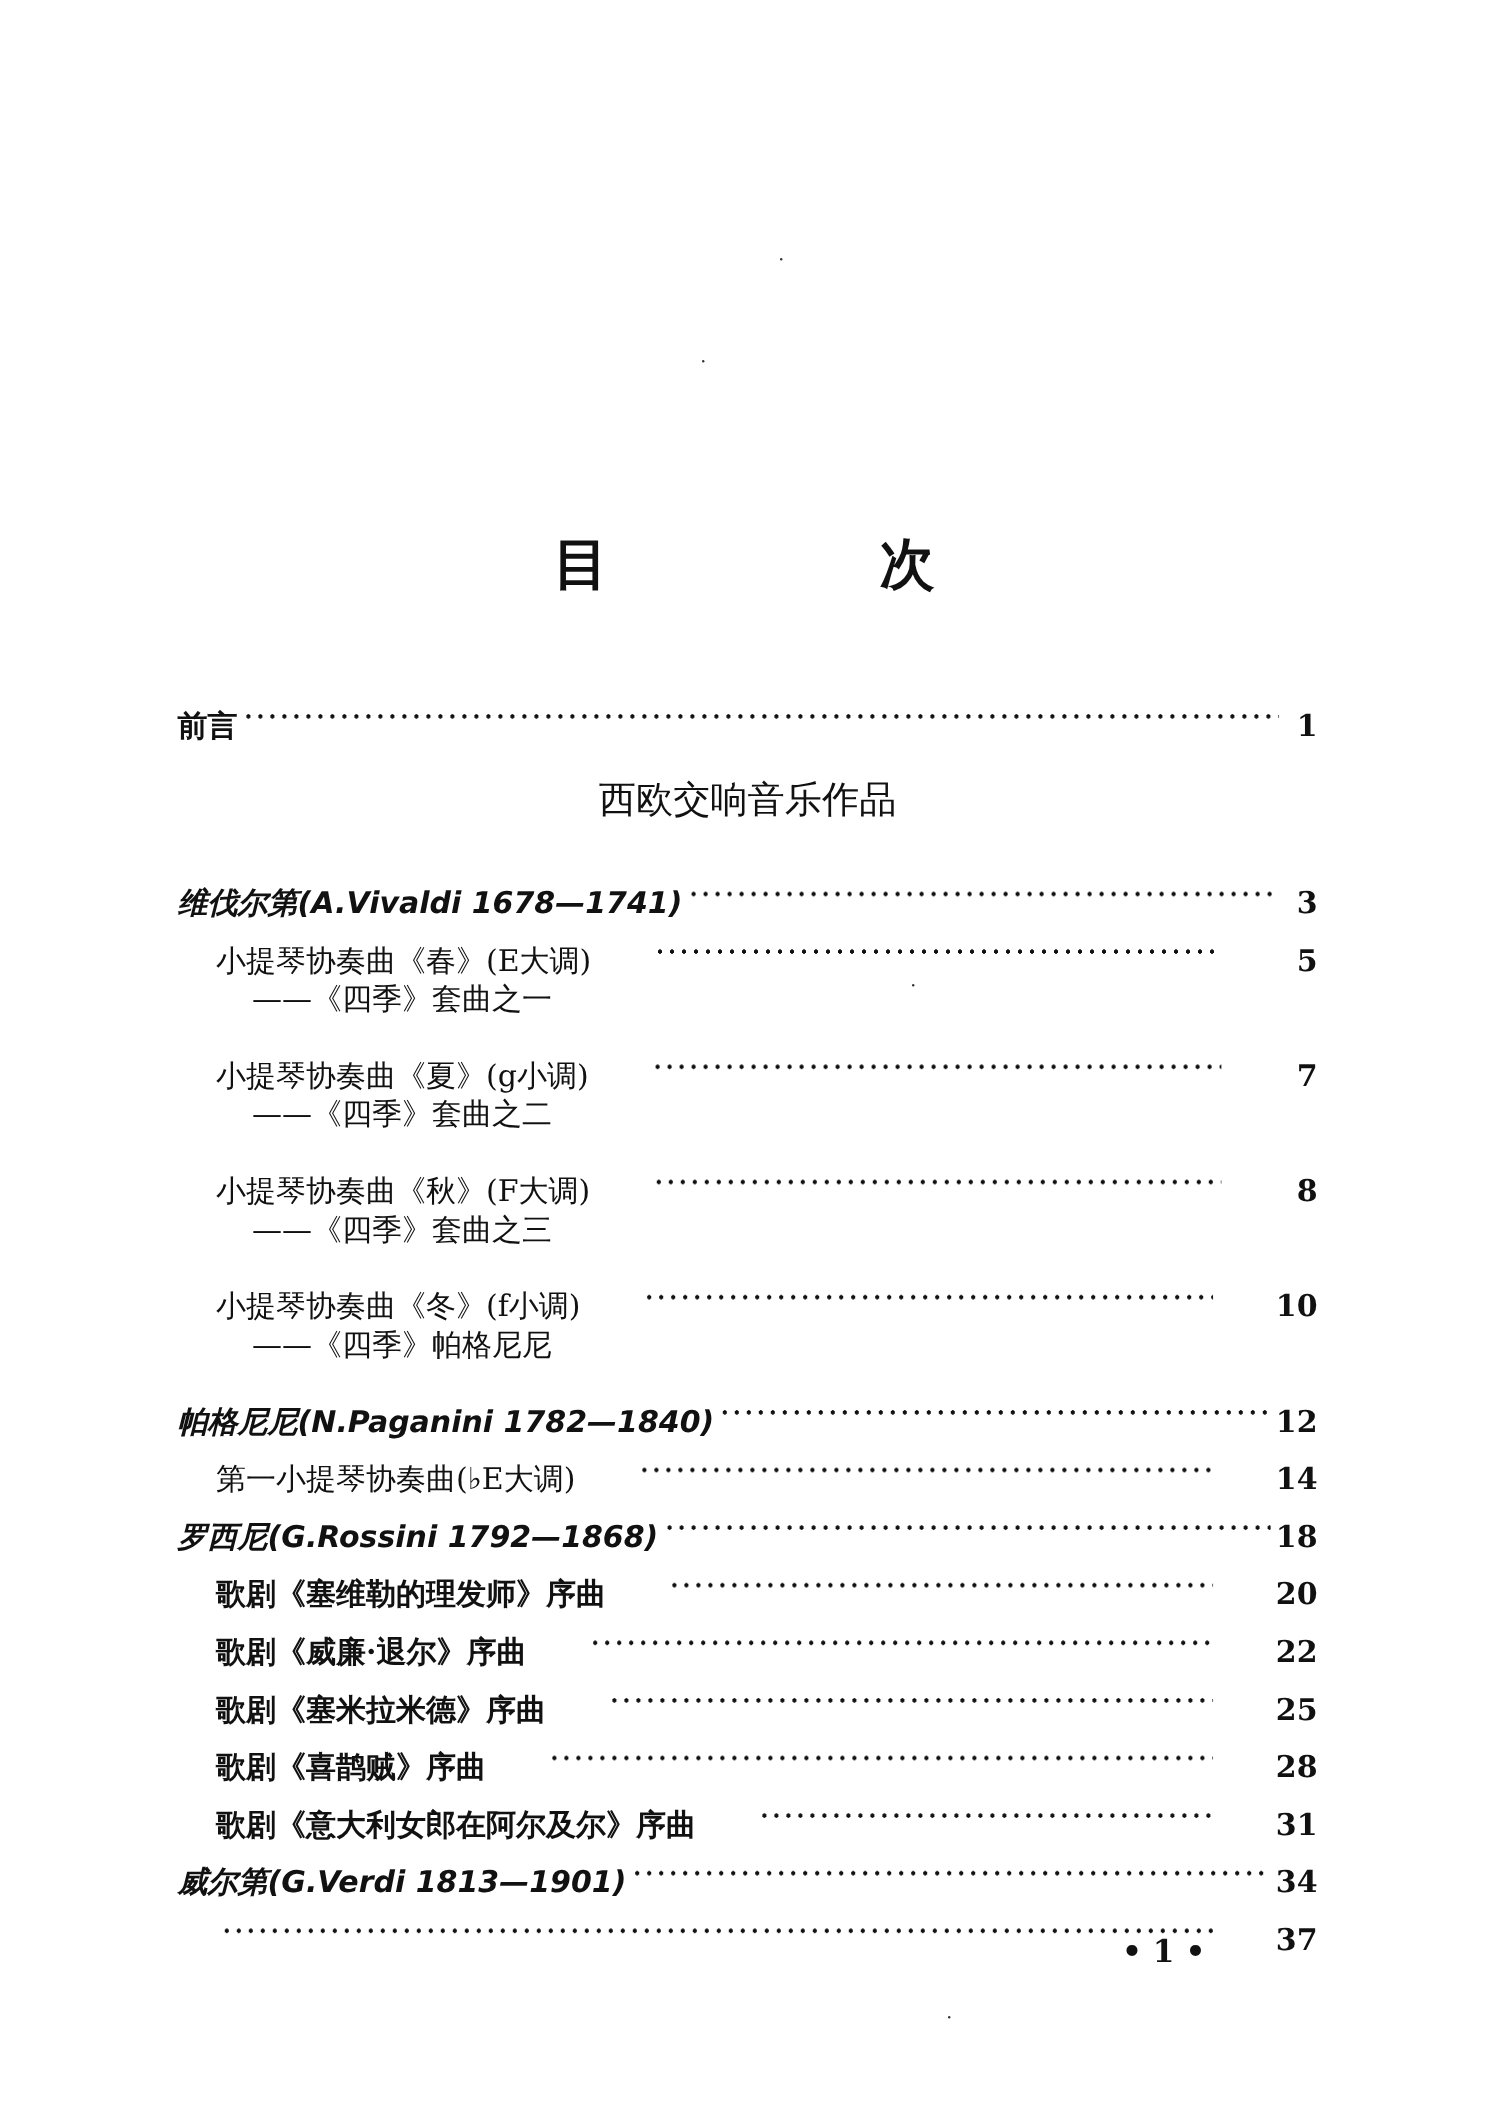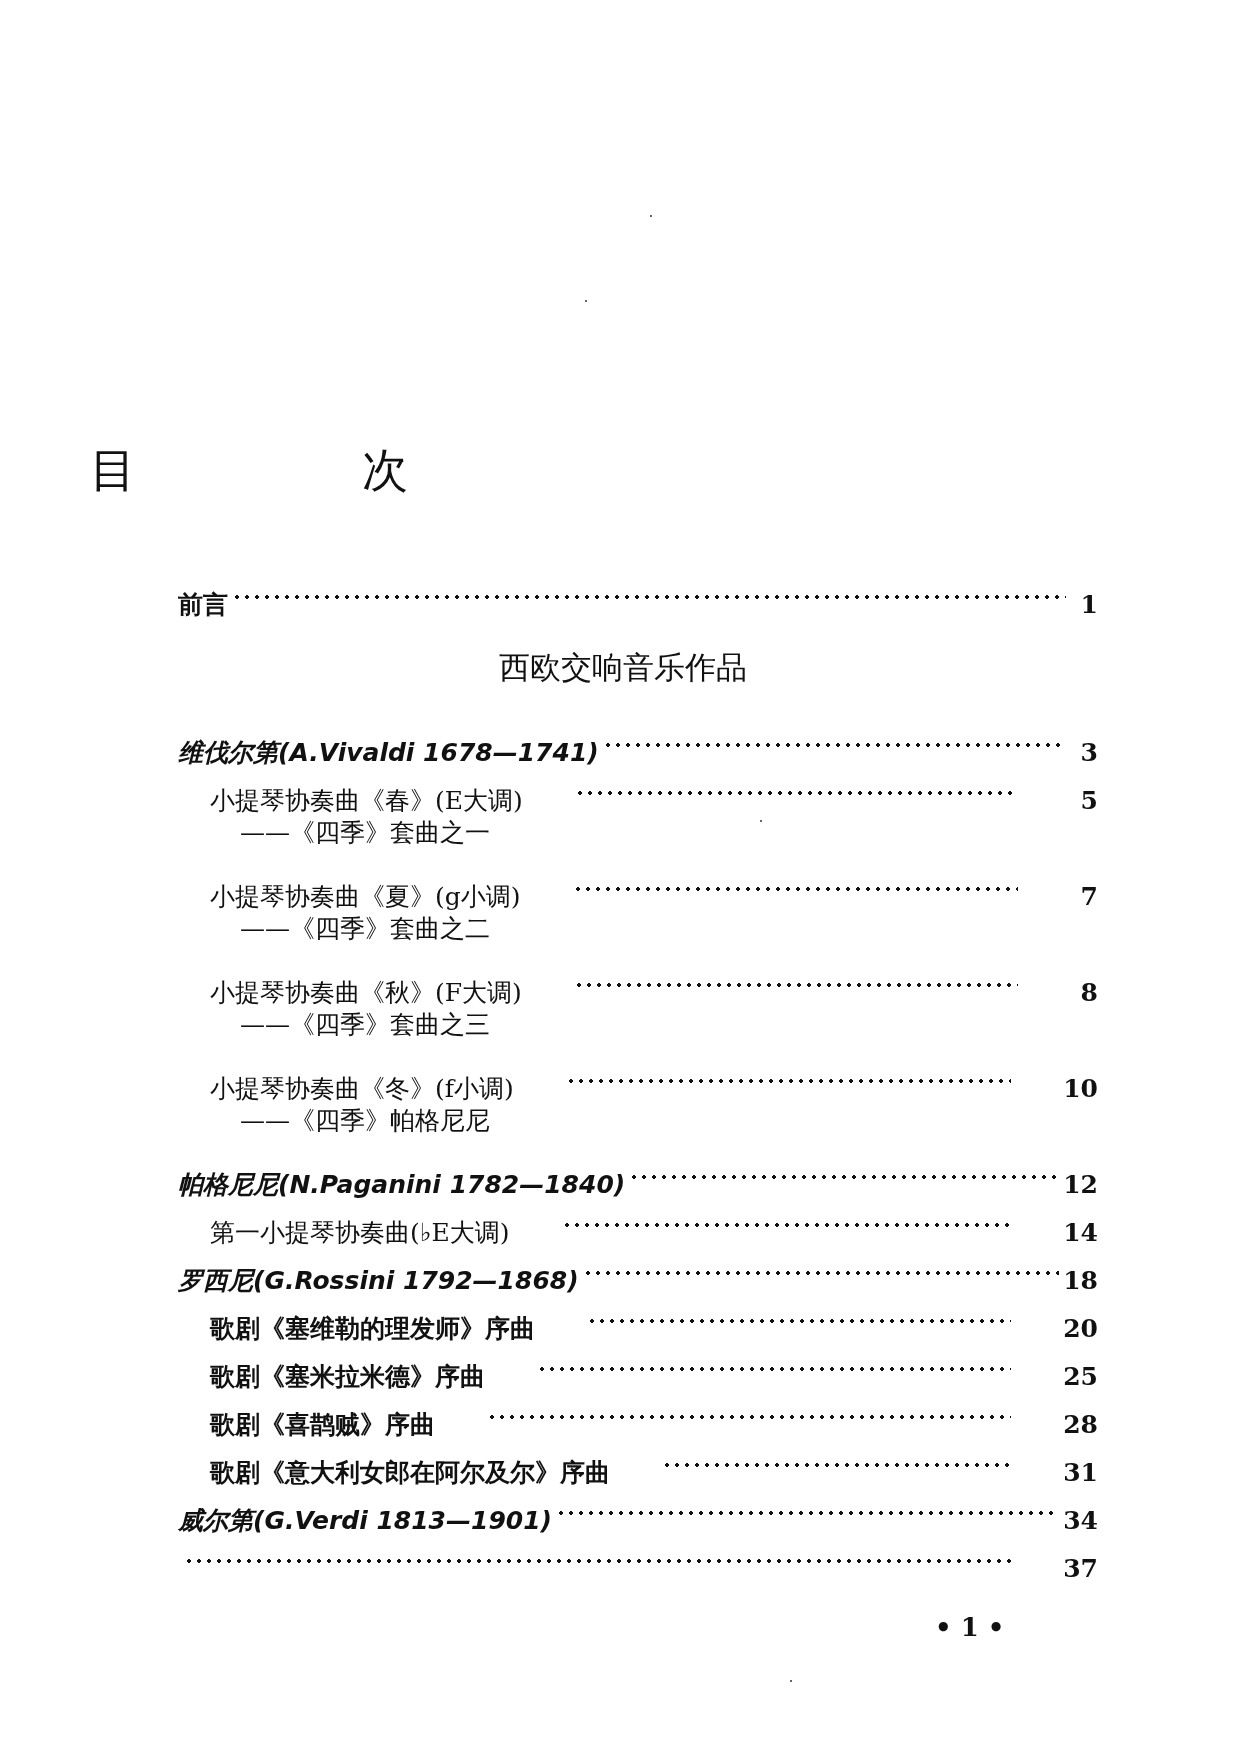--- a/index.html
+++ b/index.html
@@ -19,23 +19,23 @@
       position: absolute;
       left: 0; top: 0;
       width: 1240px; height: 1755px;
       background: #ffffff;
     }
     .title {
       position: absolute;
       top: 440px;
       left: 0;
       width: 1240px;
-      text-align: left;
+      text-align: center;
       font-family: "DejaVu Sans", "Liberation Sans", sans-serif;
-      font-weight: normal;
+      font-weight: bold;
       font-size: 46px;
       letter-spacing: 90px;
       padding-left: 90px;
       box-sizing: border-box;
     }
     .toc {
       position: absolute;
       left: 148px;
       top: 565px;
       width: 950px;
@@ -43,21 +43,20 @@
     .row {
       display: flex;
       align-items: baseline;
       height: 48px;
       line-height: 48px;
       font-size: 25px;
       white-space: nowrap;
     }
     .row .label {
       flex: 0 0 auto;
-      margin-left: 30px;
     }
     .row .leader {
       flex: 1 1 auto;
       overflow: hidden;
       margin: 0 4px;
       height: 48px;
       position: relative;
     }
     .row .leader::after {
       content: "";
@@ -179,20 +178,25 @@
       <span class="label">罗西尼(G.Rossini 1792—1868)</span>
       <span class="leader"></span>
       <span class="page-num">18</span>
     </div>
     <div class="row work opera">
       <span class="label">歌剧《塞维勒的理发师》序曲</span>
       <span class="leader"></span>
       <span class="page-num">20</span>
     </div>
     <div class="row work opera">
+      <span class="label">歌剧《威廉·退尔》序曲</span>
+      <span class="leader"></span>
+      <span class="page-num">22</span>
+    </div>
+    <div class="row work opera">
       <span class="label">歌剧《塞米拉米德》序曲</span>
       <span class="leader"></span>
       <span class="page-num">25</span>
     </div>
     <div class="row work opera">
       <span class="label">歌剧《喜鹊贼》序曲</span>
       <span class="leader"></span>
       <span class="page-num">28</span>
     </div>
     <div class="row work opera">

